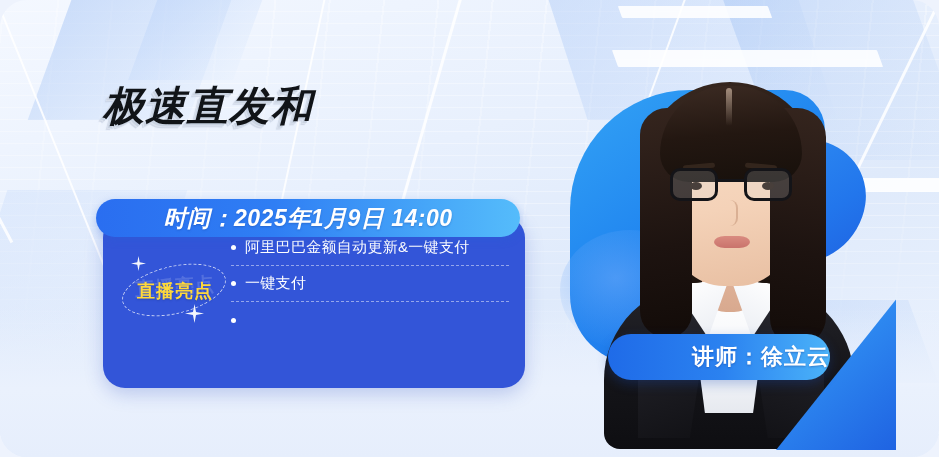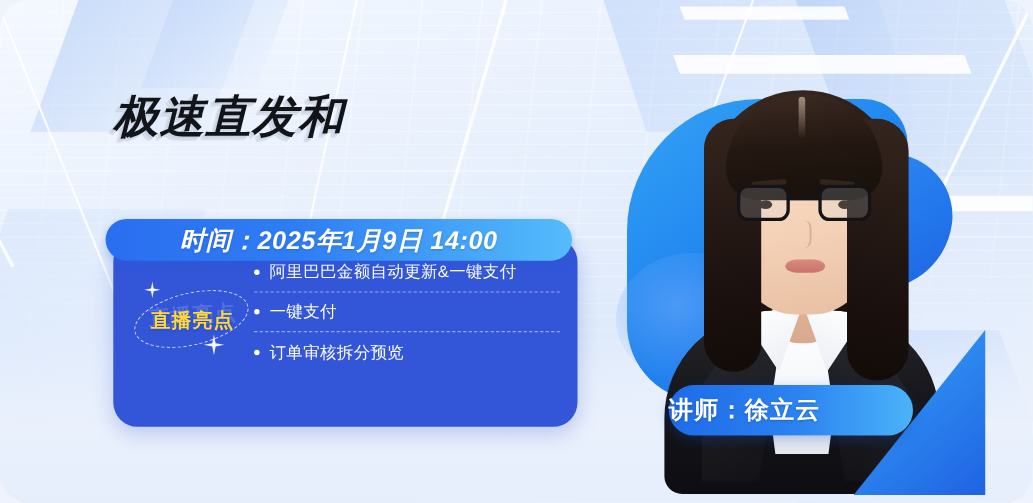--- a/index.html
+++ b/index.html
@@ -359,24 +359,23 @@
     background:linear-gradient(180deg,#d98b80,#c9736c);
     border-radius:18px/10px;
   }
 
   
   .speaker-pill {
     position:absolute; left:608px; top:334px;
     width:222px; height:46px;
     border-radius:23px;
     background:linear-gradient(to right,#1f6be8 0%,#2b82f0 52%,#4bb3f9 100%);
-    display:flex; align-items:center; justify-content:flex-start;
+    display:flex; align-items:center; justify-content:flex-end;
     z-index:9;
     box-shadow:0 4px 12px rgba(24,74,180,.3);
-    margin-top:16px;
   }
   .speaker-text {
     color:#ffffff;
     font-size:22px; font-weight:bold;
     letter-spacing:1px;
     white-space:nowrap;
     text-shadow:0 1px 2px rgba(16,52,140,.4);
   }
 </style>
 </head>
@@ -464,21 +463,20 @@
       <div class="bullet-item">
         <span class="bullet-dot"></span>
         <span class="bullet-label">阿里巴巴金额自动更新&amp;一键支付</span>
       </div>
       <div class="bullet-item">
         <span class="bullet-dot"></span>
         <span class="bullet-label">一键支付</span>
       </div>
       <div class="bullet-item">
         <span class="bullet-dot"></span>
-        <span class="bullet-label">订单审核拆分预览</span>
       </div>
     </div>
   </div>
 
   <div class="time-pill">
     <span class="time-text">时间：2025年1月9日 14:00</span>
   </div>
 
   <div class="speaker-pill">
     <span class="speaker-text">讲师：徐立云</span>

